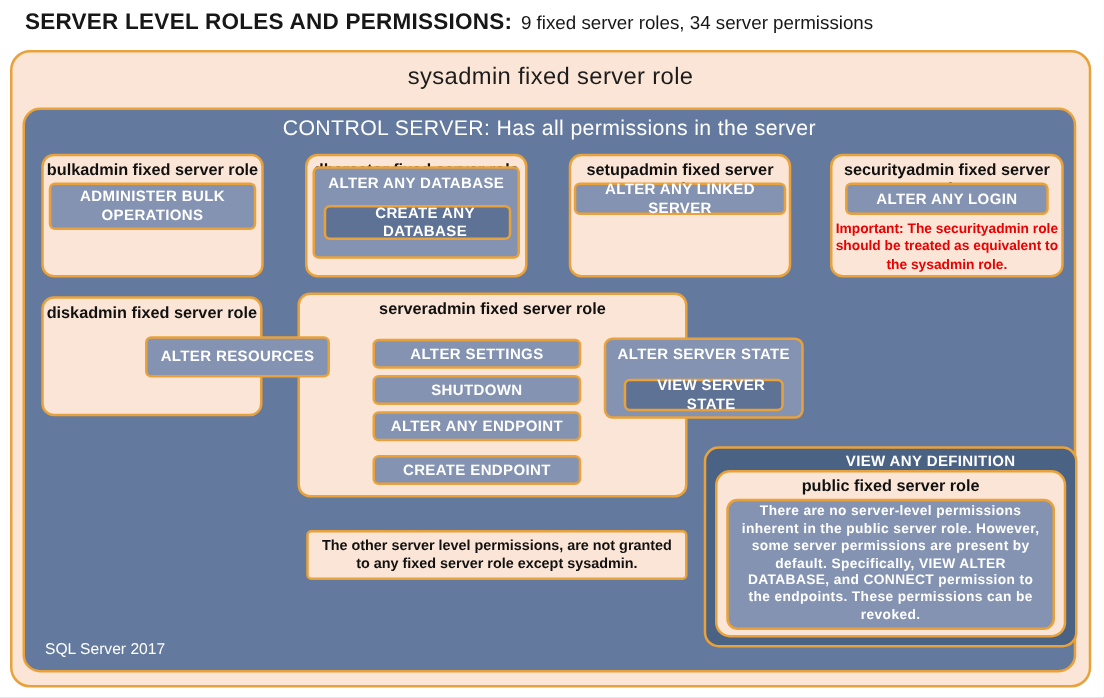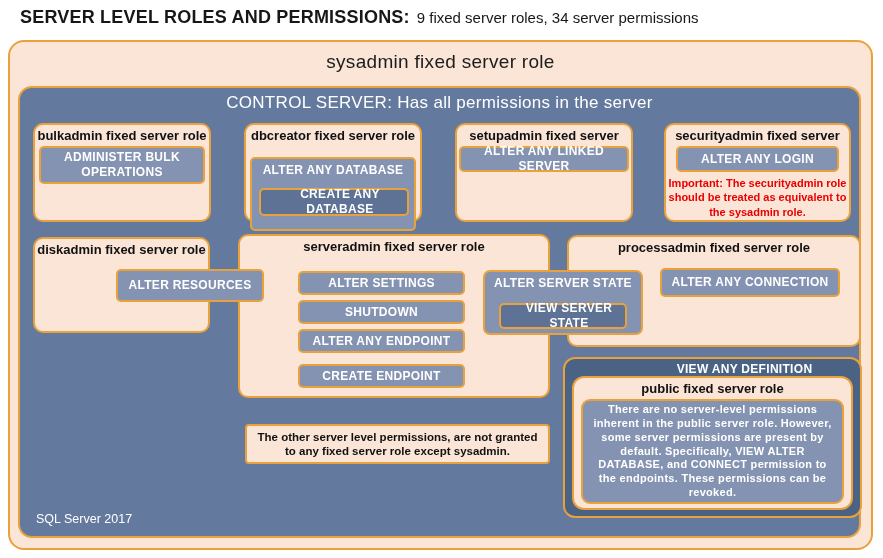--- a/index.html
+++ b/index.html
@@ -33,21 +33,21 @@
     color:#fff;font-weight:bold;font-size:12px;letter-spacing:.3px;
     display:flex;align-items:center;justify-content:center;text-align:center;line-height:1.25;}
   .perm.dark{background:var(--permission-dark,#5D7295);padding-left:12px;}
   .perm.container{align-items:flex-start;}
   .perm.container .perm-label{margin-top:4px;}
 
   
   .bulkadmin{left:13px;top:35px;width:178px;height:99px;}
   .bulk-perm{left:4px;top:21px;width:166px;height:38px;}
   .dbcreator{left:224px;top:35px;width:178px;height:99px;}
-  .alter-db{left:4px;top:32px;width:166px;height:74px;}
+  .alter-db{left:4px;top:8px;width:166px;height:74px;}
   .create-db{left:7px;top:29px;width:150px;height:28px;}
   .setupadmin{left:435px;top:35px;width:178px;height:99px;}
   .setup-perm{left:2px;top:21px;width:170px;height:26px;}
   .securityadmin{left:644px;top:35px;width:187px;height:99px;}
   .login-perm{left:10px;top:21px;width:163px;height:26px;}
   .sec-note{position:absolute;left:2px;top:51px;width:179px;text-align:center;
     color:var(--note-red,#F00);font-weight:bold;font-size:11px;line-height:1.3;}
 
   
   .diskadmin{left:13px;top:149px;width:177px;height:96px;}
@@ -117,24 +117,20 @@
       </div>
 
       <div class="role-box serveradmin">
         <div class="role-title">serveradmin fixed server role</div>
         <div class="perm sa-perm sa-p0">ALTER SETTINGS</div>
         <div class="perm sa-perm sa-p1">SHUTDOWN</div>
         <div class="perm sa-perm sa-p2">ALTER ANY ENDPOINT</div>
         <div class="perm sa-perm sa-p3">CREATE ENDPOINT</div>
       </div>
 
-      <div class="role-box processadmin">
-        <div class="role-title">processadmin fixed server role</div>
-        <div class="perm proc-perm">ALTER ANY CONNECTION</div>
-      </div>
 
       <div class="perm alter-resources">ALTER RESOURCES</div>
 
       <div class="perm container alter-server-state">
         <span class="perm-label">ALTER SERVER STATE</span>
         <div class="perm dark view-server-state">VIEW SERVER STATE</div>
       </div>
 
       <div class="box peach other-note">The other server level permissions, are not granted to any fixed server role except sysadmin.</div>
 

